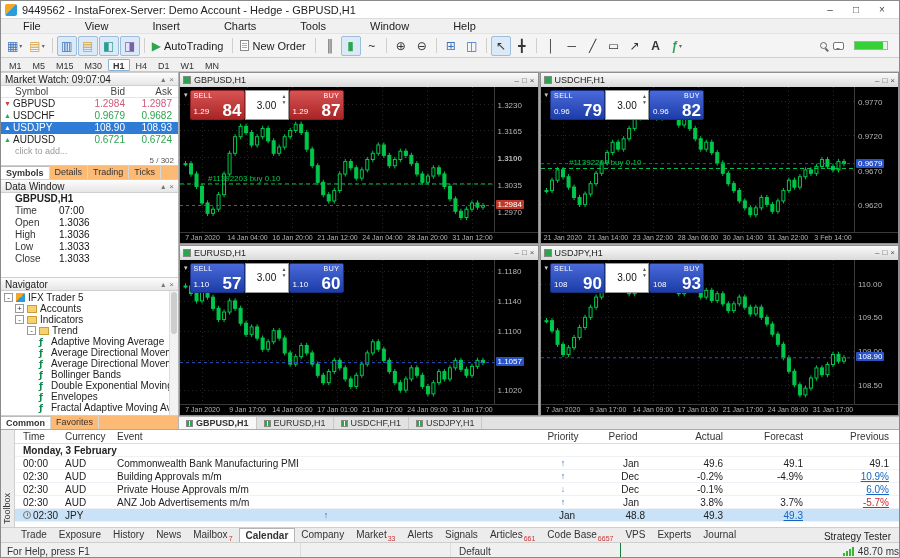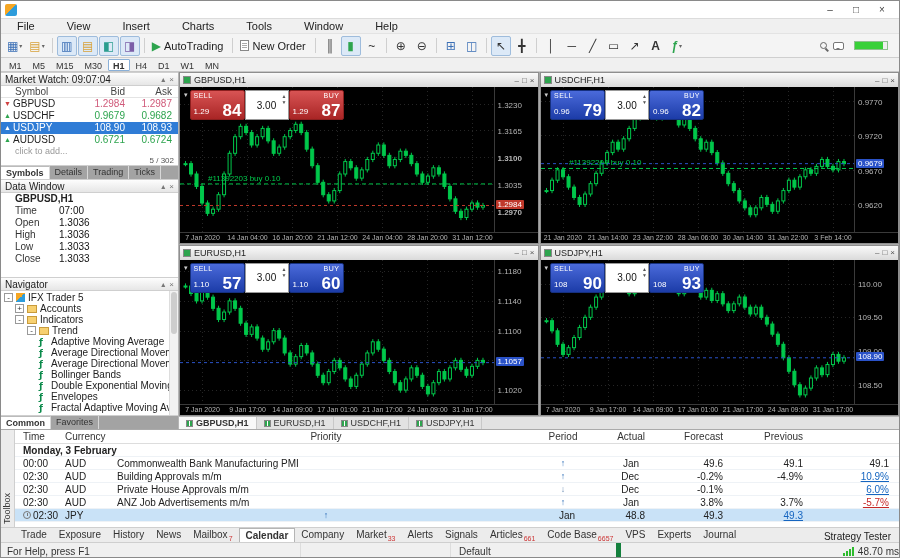--- a/index.html
+++ b/index.html
@@ -5,21 +5,21 @@
   *{margin:0;padding:0;box-sizing:border-box;cursor:default;user-select:none}
   html,body{width:900px;height:558px;overflow:hidden}
   body{font-family:"Liberation Sans","DejaVu Sans",sans-serif;font-size:11px;background:#f0f0f0;color:#222;border:1px solid #8a8a8a}
   
   .titlebar{height:18px;background:#fff;display:flex;align-items:center;padding:0 4px;border-bottom:1px solid #dcdcdc}
   .app-icon{width:12px;height:12px;background:linear-gradient(135deg,#f5a623 50%,#2d9cdb 50%);border-radius:2px;flex:none}
   .title-text{margin-left:5px;font-size:11px;white-space:nowrap;overflow:hidden}
   .win-controls{margin-left:auto;display:flex}
   .win-btn{width:26px;text-align:center;font-size:10px;color:#444;line-height:16px}
   .menubar{height:15px;display:flex;align-items:center;background:#f0f0f0;border-bottom:1px solid #e3e3e3}
-  .menu-item{padding:0 16px;font-size:11px;line-height:15px}
+  .menu-item{padding:0 22px;font-size:11px;line-height:15px}
   .toolbar{height:24px;background:#f4f4f4;border-bottom:1px solid #cfcfcf;display:flex;align-items:center;padding:0 3px;gap:1px}
   .tbtn{height:20px;min-width:20px;display:flex;align-items:center;justify-content:center;border:1px solid transparent;border-radius:2px;font-size:12px;color:#555;padding:0 2px;gap:1px}
   .tbtn.pressed{background:#dce9f7;border-color:#9ebcdc}
   .tsep{width:1px;height:15px;background:#cfcfcf;margin:0 3px;flex:none}
   .caret{font-size:6px;color:#666}
   .tlabel{font-size:11px;color:#222;padding:0 2px}
   .ic-blue{color:#3b6fb5}.ic-gold{color:#d8a23a}.ic-teal{color:#2a9d8f}.ic-purple{color:#7b5ea7}.ic-green{color:#2da44e}.ic-dark{color:#333}
   .doc-ic{width:9px;height:11px;background:#fff;border:1px solid #888;position:relative;flex:none}
   .doc-ic::after{content:"";position:absolute;left:1px;top:2px;width:5px;height:1px;background:#aaa;box-shadow:0 2px 0 #aaa,0 4px 0 #aaa}
   .magi{width:7px;height:7px;border:1.5px solid #666;border-radius:50%;position:relative;flex:none}
@@ -42,21 +42,21 @@
   .c-sym{width:72px;padding-left:14px}.c-bid{width:52px;text-align:right}.c-ask{width:50px;text-align:right;padding-right:3px}
   .mw-row{display:flex;height:12px;font-size:10px}
   .mw-row .arw{width:12px;padding-left:3px;font-size:7px}
   .mw-row .c-sym{width:60px;padding-left:0}
   .mw-row.selected{background:#2f7cd6;color:#fff}
   .mw-row.selected .arw{color:#fff}
   .ar-up{color:#2da44e}.ar-down{color:#d04040}
   .px-down{color:#d05a7a}.px-up{color:#2da44e}
   .mw-add{height:10px;line-height:10px;font-size:9px;color:#999;padding-left:14px}
   .mw-count{height:9px;line-height:9px;font-size:8px;color:#555;text-align:right;padding-right:4px}
-  .sw-tabs{height:14px;flex:none;display:flex;background:#a3a3a3;border-top:1px solid #cfcfcf;align-items:flex-end}
+  .sw-tabs{height:14px;flex:none;display:flex;background:#fdba74;border-top:1px solid #cfcfcf;align-items:flex-end}
   .sw-tab{font-size:9px;padding:0 5px;height:13px;line-height:13px;color:#333;border-right:1px solid #d8d8d8}
   .sw-tab.active{background:#fff;font-weight:bold;border-top:1px solid #bbb}
   .dw{height:98px;flex:none;display:flex;flex-direction:column;overflow:hidden}
   .dw-row{display:flex;height:12px;font-size:10px;line-height:12px}
   .dw-row .lab{width:58px;padding-left:14px;color:#333}
   .dw-row .val{color:#111}
   .dw-sym{height:12px;line-height:12px;font-size:10px;padding-left:14px;font-weight:bold}
   .nav{flex:1;display:flex;flex-direction:column;overflow:hidden;position:relative}
   .tree{flex:1;overflow:hidden;padding-top:1px}
   .trow{display:flex;align-items:center;height:11px;font-size:10px;white-space:nowrap}
@@ -121,31 +121,32 @@
   .clk::after{content:"";position:absolute;left:3px;top:1px;width:1px;height:3px;background:#777}
   .toolbox-tabs{height:15px;background:#ececec;border-top:1px solid #cfcfcf;display:flex;align-items:flex-end;padding-left:14px}
   .tb-tab{font-size:10px;height:14px;line-height:14px;padding:0 6px;color:#333;white-space:nowrap}
   .tb-tab.active{background:#fff;border:1px solid #b5b5b5;border-bottom:none;font-weight:bold}
   .badge{font-size:7px;color:#cc3333;vertical-align:sub;margin-left:1px}
   .strategy-tester{margin-left:auto;font-size:10px;padding:0 8px;color:#222}
   
   .statusbar{height:17px;background:#f0f0f0;border-top:1px solid #cfcfcf;display:flex;align-items:center;font-size:10px;color:#333}
   .sb-help{width:300px;padding-left:6px;border-right:1px solid #ddd;height:100%;display:flex;align-items:center}
   .sb-spacer{width:150px;border-right:1px solid #ddd;height:100%}
-  .sb-profile{width:170px;padding-left:8px;border-right:5px solid #15803d;height:100%;display:flex;align-items:center}
+  .sb-profile{width:170px;padding-left:8px;border-right:1px solid #15803d;height:100%;display:flex;align-items:center}
   .sb-fill{flex:1}
   .sb-ping{display:flex;align-items:center;gap:4px;}
   .bars{display:flex;align-items:flex-end;gap:1px;height:10px}
   .bars i{width:2px;background:#2dbb2d;display:block}
 </style>
 </head>
 <body>
 
 <div class="titlebar">
   <span class="app-icon"></span>
+  <span class="title-text">9449562 - InstaForex-Server: Demo Account - Hedge - GBPUSD,H1</span>
   <span class="win-controls">
     <span class="win-btn">–</span>
     <span class="win-btn">□</span>
     <span class="win-btn">×</span>
   </span>
 </div>
 
 <div class="menubar">
   <span class="menu-item">File</span>
   <span class="menu-item">View</span>
@@ -571,21 +572,21 @@
                 <line x1="0" y1="96.94285714285681" x2="314" y2="96.94285714285681" stroke="#00c84b" stroke-dasharray="4,3" stroke-width="1"></line>
                 <text x="28" y="93.94285714285681" fill="#00c84b" font-size="8">#11392203 buy 0.10</text>
                 <line x1="0" y1="118.48571428571438" x2="314" y2="118.48571428571438" stroke="#c0392b" stroke-dasharray="3,3" stroke-width="1"></line>
               </svg>
             </div>
           <div class="cw-axis">
               <span style="top: 13.5px;">1.3230</span>
               <span style="top: 39.5px;">1.3165</span>
               <span style="top: 66.5px; font-weight: bold;">1.3100</span>
               <span style="top: 93.5px;">1.3035</span>
-              <span style="top: 120.5px; font-weight: bold;">1.2970</span>
+              <span style="top: 120.5px;">1.2970</span>
               <span class="cur" style="top: 113.486px; background: rgb(192, 57, 43);">1.2984</span>
             </div>
         </div>
         <div class="cw-time">
             <span style="left: 22.5px;">7 Jan 2020</span>
             <span style="left: 67.5px;">14 Jan 04:00</span>
             <span style="left: 112.5px;">16 Jan 20:00</span>
             <span style="left: 157.5px;">21 Jan 12:00</span>
             <span style="left: 202.5px;">24 Jan 04:00</span>
             <span style="left: 247.5px;">28 Jan 20:00</span>
@@ -1148,20 +1149,21 @@
 </div>
 
 <div class="bottom">
   <div class="toolbox-strip">
     <span class="strip-label">Toolbox</span>
   </div>
   <div class="cal">
     <div class="cal-head">
       <span style="padding-left:8px">Time</span>
       <span>Currency</span>
+      <span>Event</span>
       <span class="h-pri">Priority</span>
       <span class="h-per">Period</span>
       <span class="h-num">Actual</span>
       <span class="h-num">Forecast</span>
       <span class="h-num">Previous</span>
     </div>
     <div class="cal-group">Monday, 3 February</div>
     <div class="cal-row">
       <span class="cc-time">
           <span>00:00</span>

